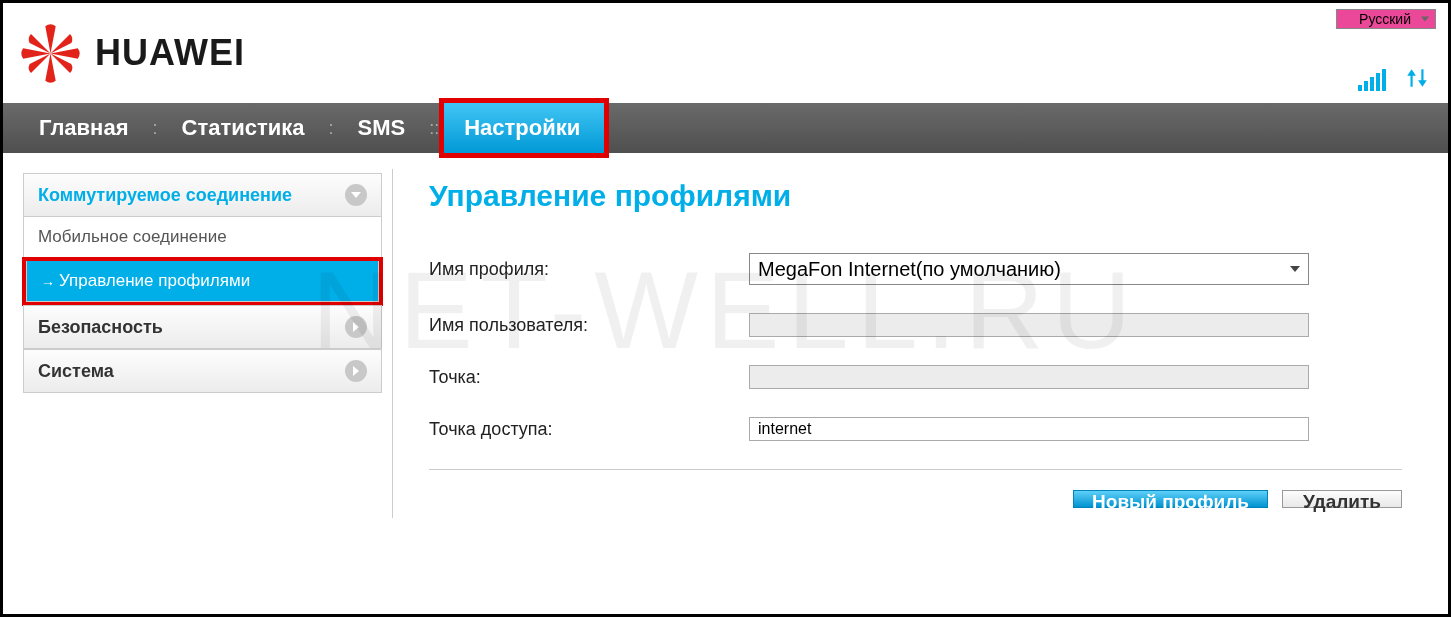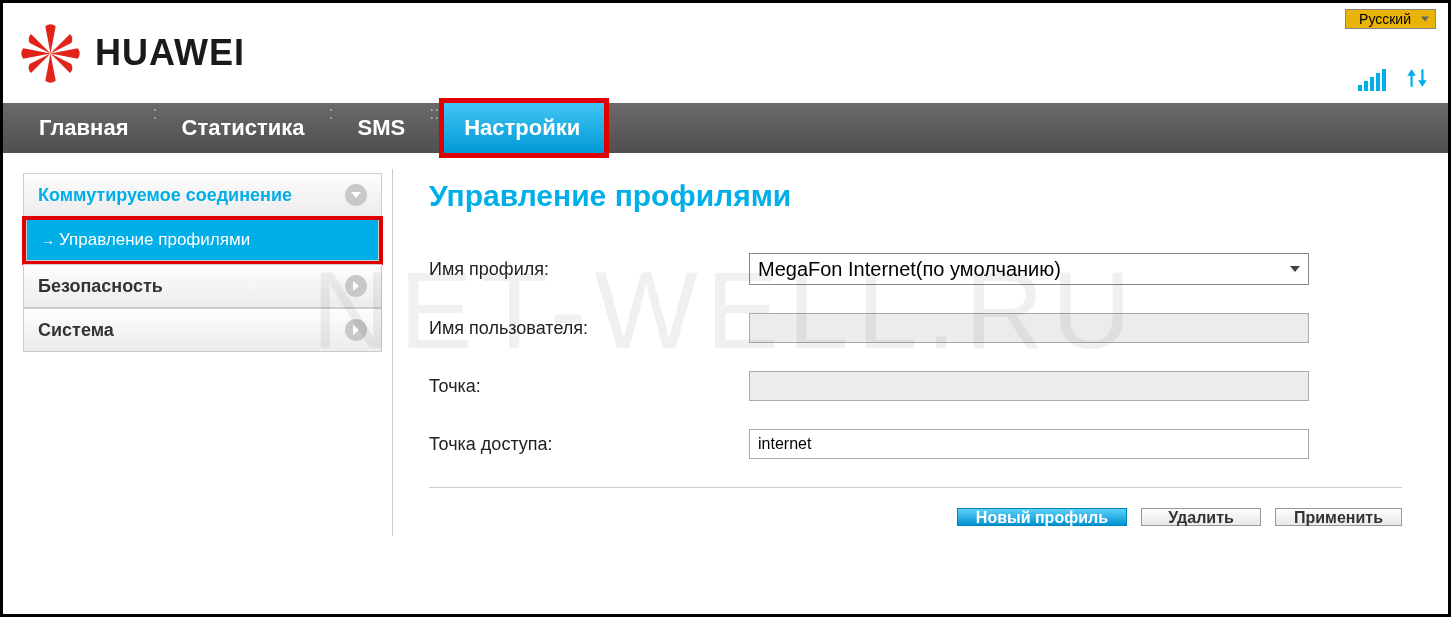--- a/index.html
+++ b/index.html
@@ -34,23 +34,23 @@
   position: relative;
 }
 .logo-area { display: flex; align-items: center; }
 .huawei-logo { width: 65px; height: 65px; margin-right: 12px; }
 .huawei-text { font-size: 36px; font-weight: bold; letter-spacing: 1px; color: #1a1a1a; text-align: center; }
 .lang-select {
   position: absolute;
   top: 6px;
   right: 12px;
   border: 1px solid #888;
-  padding: 1px 24px 1px 13px;
+  padding: 1px 24px 1px 22px;
   font-size: 14px;
-  background: #eab308;
+  background: #ec4899;
   position: absolute;
 }
 .lang-select::after {
   content: '';
   position: absolute;
   right: 6px; top: 50%;
   transform: translateY(-50%);
   border-left: 4px solid transparent;
   border-right: 4px solid transparent;
   border-top: 5px solid #666;
@@ -64,21 +64,21 @@
   gap: 18px;
 }
 .signal-icon { display: flex; align-items: flex-end; gap: 2px; }
 .signal-bar { width: 4px; background: #00aee8; }
 .arrows-icon { width: 26px; height: 26px; }
 
 .navbar {
   height: 50px;
   background: linear-gradient(#6a6a6a, #4f4f4f);
   display: flex;
-  align-items: flex-start;
+  align-items: center;
   padding-left: 12px;
 }
 .nav-item {
   color: #fff;
   font-size: 22px;
   font-weight: bold;
   padding: 0 24px;
   height: 50px;
   display: flex;
   align-items: center;
@@ -149,21 +149,21 @@
   border-left: 6px solid #fff;
 }
 
 .main { flex: 1; padding: 10px 36px; }
 .page-title { color: #00aee8; font-size: 30px; font-weight: bold; margin-bottom: 40px; }
 .form-row { display: flex; align-items: center; margin-bottom: 28px; }
 .form-label { width: 320px; font-size: 18px; color: #222; }
 .form-input {
   flex: 1; max-width: 560px; height: 24px;
   border: 1px solid #aaa; background: #ececec;
-  padding: 14px 8px; font-size: 16px;
+  padding: 8px 8px; font-size: 16px;
 }
 .form-input.white { background: #fff; }
 .form-select {
   flex: 1; max-width: 560px; height: 32px;
   border: 1px solid #888; background: #fff;
   padding: 0 8px; font-size: 20px;
   display: flex; align-items: center; justify-content: space-between;
   cursor: pointer;
 }
 .form-select::after {
@@ -171,21 +171,21 @@
   border-left: 5px solid transparent;
   border-right: 5px solid transparent;
   border-top: 6px solid #444;
 }
 hr.divider { border: none; border-top: 1px solid #ccc; margin: 20px 0; }
 .button-row { display: flex; justify-content: flex-end; gap: 14px; margin-top: 10px; }
 .btn {
   min-width: 120px; height: 18px;
   border: 1px solid #999;
   background: linear-gradient(#fdfdfd, #e8e8e8);
-  font-size: 16px; font-weight: bold; color: #333;
+  font-size: 19px; font-weight: bold; color: #333;
   cursor: pointer;
   padding: 0 18px;
 }
 .btn.primary {
   background: linear-gradient(#5ed0f8, #0093d0);
   color: #fff;
   border: 1px solid #0084bb;
   min-width: 170px;
 }
 </style>
@@ -240,20 +240,21 @@
     <div class="nav-item active">Настройки</div>
   </div>
 </div>
 
 <div class="content">
   <div class="sidebar">
     <div class="side-section open">
       <span>Коммутируемое соединение</span>
       <span class="chevron-circle chevron-down"></span>
     </div>
+    <div class="side-sub">Мобильное соединение</div>
     <div class="side-highlight">
       <div class="side-sub active">
         <span>Управление профилями</span>
       </div>
     </div>
     <div class="side-section">
       <span>Безопасность</span>
       <span class="chevron-circle chevron-right"></span>
     </div>
     <div class="side-section">
@@ -285,16 +286,15 @@
     <div class="form-row">
       <div class="form-label">Точка доступа:</div>
       <input class="form-input white" value="internet" style="">
     </div>
 
     <hr class="divider">
 
     <div class="button-row">
       <button class="btn primary">Новый профиль</button>
       <button class="btn">Удалить</button>
-      <button class="btn">Применить</button>
     </div>
   </div>
 </div>
 
 </body></html>

